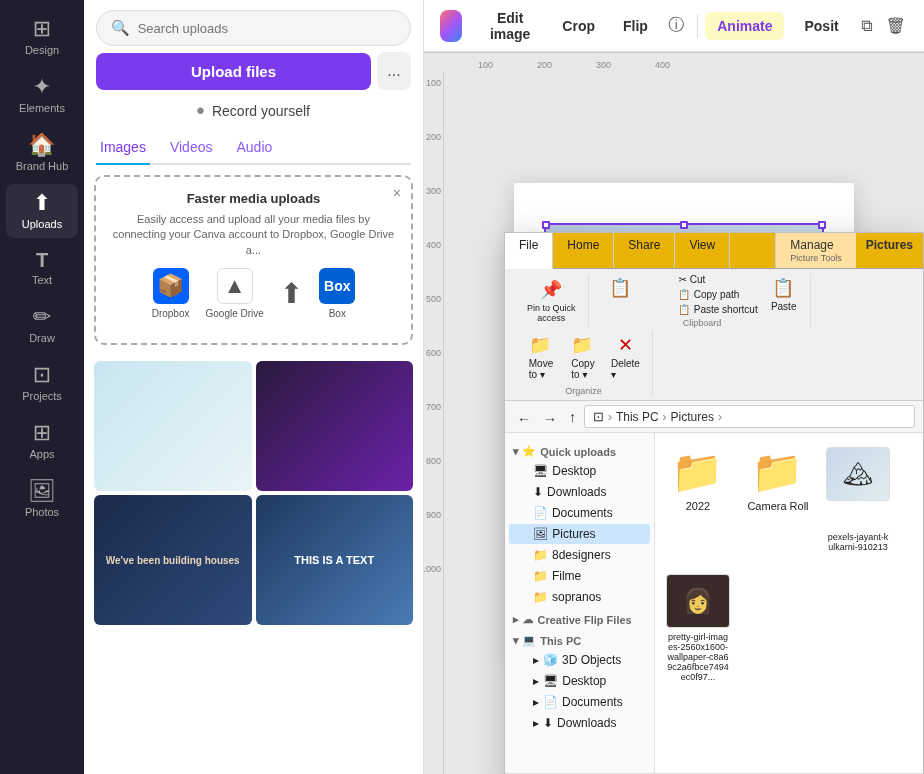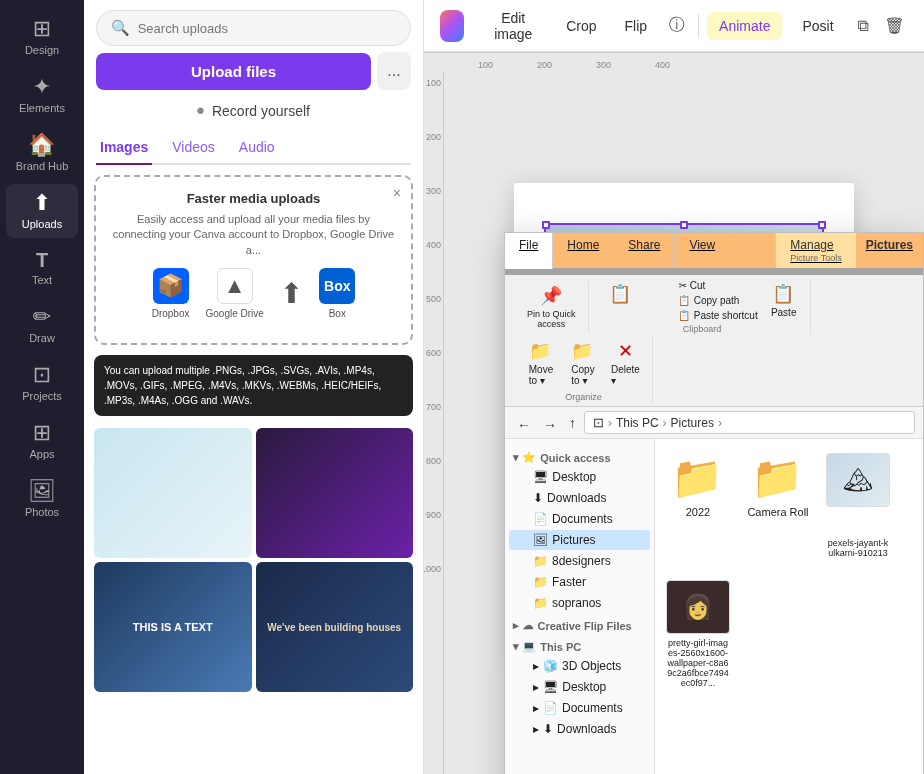--- a/index.html
+++ b/index.html
@@ -109,21 +109,21 @@
       gap: 16px;
     }
     .tab {
       padding: 8px 4px;
       font-size: 14px;
       color: #8b5cf6;
       cursor: pointer;
       border-bottom: 2px solid transparent;
       margin-bottom: -2px;
     }
-    .tab.active { color: #7c3aed; border-bottom: 2px solid #701a75; font-weight: 700; }
+    .tab.active { color: #7c3aed; border-bottom: 2px solid #0ea5e9; font-weight: 400; }
 
     
     .upload-content {
       flex: 1;
       overflow-y: auto;
       position: relative;
     }
 
     
     .drop-banner {
@@ -223,21 +223,21 @@
     }
     .brand-logo { width: 32px; height: 32px; border-radius: 8px; background: linear-gradient(135deg, #ff6b6b, #a855f7, #3b82f6); margin-right: 8px; }
     .toolbar-btn {
       padding: 6px 12px;
       border: none;
       background: transparent;
       font-size: 14px;
       cursor: pointer;
       border-radius: 6px;
       color: #333;
-      font-weight: 400;
+      font-weight: 700;
     }
     .toolbar-icon-btn {
       width: 36px;
       height: 36px;
       display: flex;
       align-items: center;
       justify-content: center;
       border: none;
       background: transparent;
       cursor: pointer;
@@ -310,23 +310,22 @@
       font-family: 'Segoe UI', Arial, sans-serif;
       font-size: 12px;
       z-index: 100;
     }
     .fe-ribbon {
       background: #f0f0f0;
       border-bottom: 1px solid #ccc;
     }
     .fe-tabs {
       display: flex;
-      background: #fdba74;
-      border-bottom: 7px solid #a3a3a3;
-      text-decoration: underline;
+      background: #eab308;
+      border-bottom: 1px solid #a3a3a3;
     }
     .fe-tab {
       padding: 5px 14px;
       font-size: 12px;
       cursor: pointer;
       border-right: 1px solid #ccc;
       color: #222;
     }
     .fe-tab.active { background: #fff; border-bottom: 1px solid #fff; margin-bottom: -1px; }
     .fe-tab-right {
@@ -609,30 +608,29 @@
         <div style="display:flex;flex-direction:column;align-items:center;gap:4px;font-size:10px;">
           <span class="upload-cloud">⬆</span>
         </div>
         <div class="cloud-icon">
           <div class="cloud-logo box-logo">Box</div>
           <span>Box</span>
         </div>
       </div>
     </div>
 
-    <div class="formats-tooltip">You can upload multiple .PNGs, .JPGs, .SVGs, .AVIs, .MP4s, .MOVs, .GIFs, .MPEG, .M4Vs, .MKVs, .WEBMs, .HEIC/HEIFs, .MP3s, .M4As, .OGG and .WAVs.</div>
 
     <div class="thumb-grid">
       <div class="thumb thumb-1" style="background:linear-gradient(135deg,#c8e6f0,#e8f4f8);"></div>
       <div class="thumb thumb-2" style="background:linear-gradient(135deg,#2a1a3e,#6b21a8);"></div>
+      <div class="thumb thumb-4" style="background:linear-gradient(135deg,#1a2a4a,#2d4a7a);">
+        <span class="text-overlay" style="color:#e8d5b7;font-size:10px;font-weight:700;text-align:center;padding:6px;">We've been building houses</span>
+      </div>
       <div class="thumb thumb-3" style="background:linear-gradient(135deg,#1e3a5f,#4a7ab5);">
         <span class="text-overlay" style="color:#fff;font-size:11px;font-weight:600;text-align:center;padding:4px;">THIS IS A TEXT</span>
-      </div>
-      <div class="thumb thumb-4" style="background:linear-gradient(135deg,#1a2a4a,#2d4a7a);">
-        <span class="text-overlay" style="color:#e8d5b7;font-size:10px;font-weight:700;text-align:center;padding:6px;">We've been building houses</span>
       </div>
     </div>
   </div>
 </div>
 
 <div class="canvas-area">
 
   <div class="top-toolbar">
     <div class="brand-logo"></div>
     <button class="toolbar-btn">Edit image</button>
@@ -766,21 +764,21 @@
             <span class="fe-path-sep">›</span>
           </div>
         </div>
 
         <div class="fe-body">
 
           <div class="fe-sidebar">
             <div class="fe-tree-section">
               <span>▾</span>
               <span>⭐</span>
-              <span>Quick access</span>
+              <span>Quick uploads</span>
             </div>
             <div class="fe-tree-item">
               <span class="expand"> </span>
               <span>🖥</span>
               <span>Desktop</span>
             </div>
             <div class="fe-tree-item">
               <span class="expand"> </span>
               <span>⬇</span>
               <span>Downloads</span>
@@ -794,21 +792,21 @@
               <span class="expand"> </span>
               <span>🖼</span>
               <span>Pictures</span>
             </div>
             <div class="fe-tree-item" style="padding-left:24px;">
               <span>📁</span>
               <span>8designers</span>
             </div>
             <div class="fe-tree-item" style="padding-left:24px;">
               <span>📁</span>
-              <span>Faster</span>
+              <span>Filme</span>
             </div>
             <div class="fe-tree-item" style="padding-left:24px;">
               <span>📁</span>
               <span>sopranos</span>
             </div>
             <div class="fe-tree-section">
               <span>▸</span>
               <span>☁</span>
               <span>Creative Flip Files</span>
             </div>

